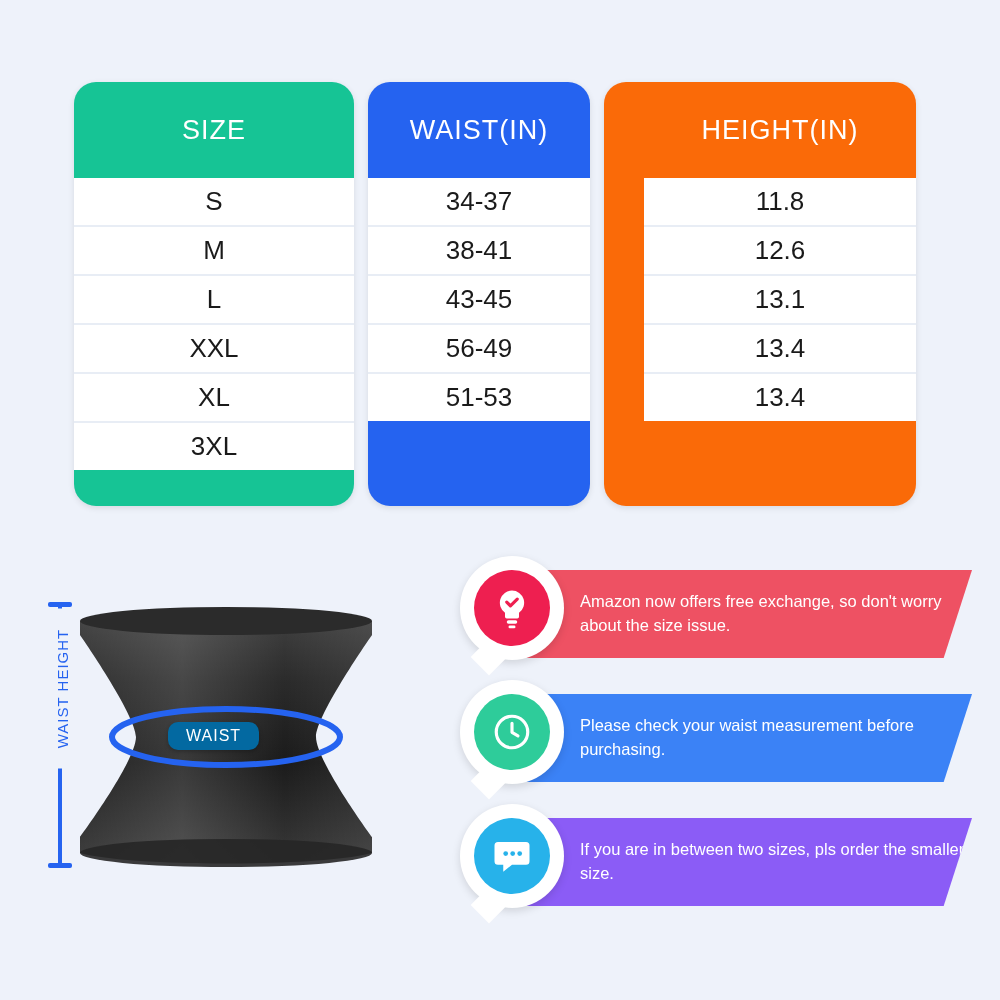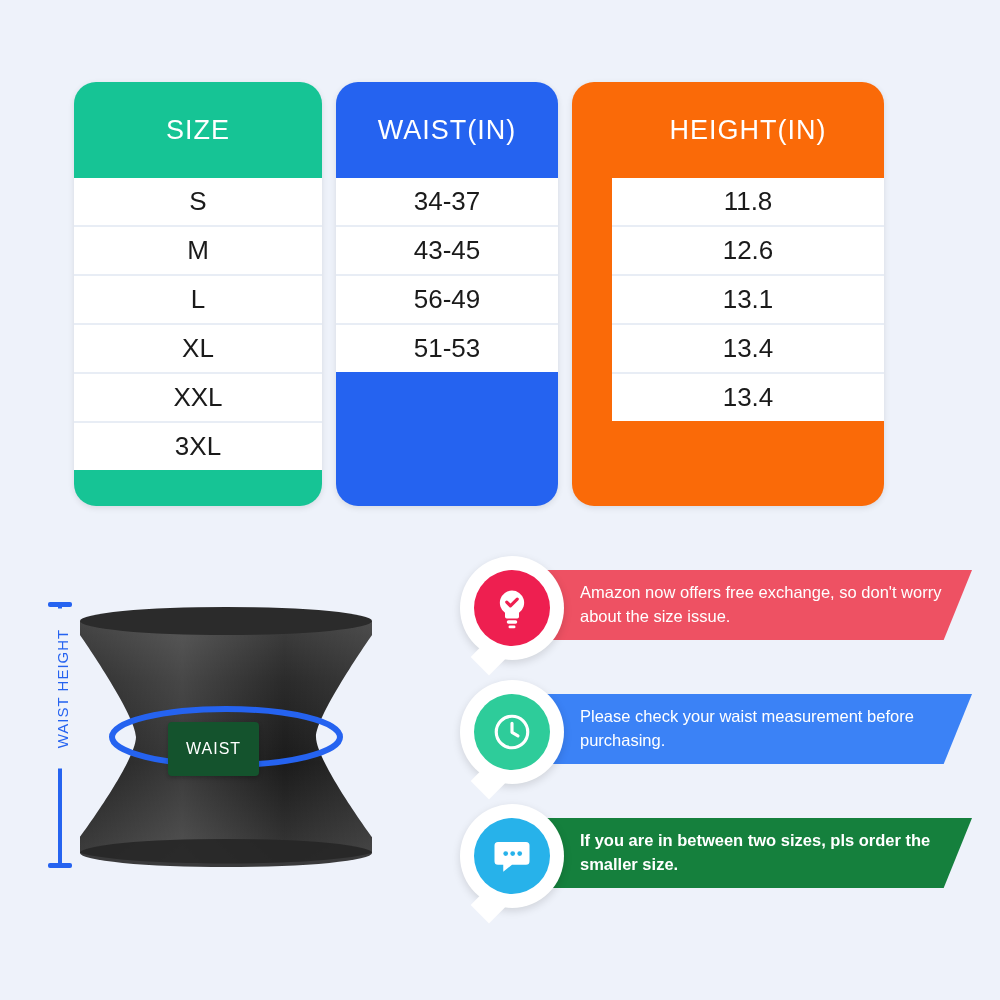--- a/index.html
+++ b/index.html
@@ -24,21 +24,21 @@
     display: flex;
     gap: 14px;
   }
   .col {
     border-radius: 22px;
     overflow: hidden;
     box-shadow: 0 2px 6px rgba(0,0,0,0.10);
     display: flex;
     flex-direction: column;
   }
-  .col.size   { width: 248px; background: #16c495; }
+  .col.size   { width: 280px; background: #16c495; }
   .col.waist  { width: 222px; background: #2563f0; }
   .col.height { width: 272px; background: #fa6a08; padding-left: 40px; }
 
   .col-head {
     height: 96px;
     display: flex;
     align-items: center;
     justify-content: center;
     color: #ffffff;
     font-size: 27px;
@@ -74,25 +74,25 @@
     position: absolute;
     left: 50px;
     top: 45px;
     width: 312px;
     height: 265px;
   }
   .waist-label {
     position: absolute;
     left: 148px;
     top: 162px;
-    background: #14532d;
+    background: #0369a1;
     color: #ffffff;
     font-size: 16px;
-    padding: 18px 18px;
-    border-radius: 4px;
+    padding: 5px 18px;
+    border-radius: 10px;
     letter-spacing: 1px;
     z-index: 5;
     box-shadow: 0 2px 4px rgba(0,0,0,.25);
   }
   .height-bar {
     position: absolute;
     left: 24px;
     top: 40px;
     width: 30px;
     height: 270px;
@@ -139,33 +139,33 @@
   .tip {
     position: relative;
     height: 110px;
     margin-bottom: 14px;
   }
   .banner {
     position: absolute;
     left: 68px;
     top: 14px;
     width: 472px;
-    height: 70px;
+    height: 88px;
     display: flex;
     align-items: center;
     padding-left: 80px;
     box-sizing: border-box;
     color: #ffffff;
     font-size: 16.5px;
     line-height: 1.45;
     clip-path: polygon(0 0, 100% 0, 100% 62%, 97% 100%, 0 100%);
   }
   .tip.red    .banner { background: #ee5163; clip-path: polygon(0 0, 100% 0, 94% 100%, 0 100%); }
   .tip.green  .banner { background: #3b82f6; clip-path: polygon(0 0, 100% 0, 94% 100%, 0 100%); }
-  .tip.blue   .banner { background: #15803d; clip-path: polygon(0 0, 100% 0, 94% 100%, 0 100%); font-weight: bold; }
+  .tip.blue   .banner { background: #8b5cf6; clip-path: polygon(0 0, 100% 0, 94% 100%, 0 100%); }
 
   .badge {
     position: absolute;
     left: 28px;
     top: 0;
     width: 104px;
     height: 104px;
     background: #ffffff;
     border-radius: 50%;
     box-shadow: 0 3px 8px rgba(0,0,0,0.13);
@@ -204,31 +204,32 @@
 <body>
 
 <div class="size-table">
 
   <div class="col size">
     <div class="col-head">SIZE</div>
     <div class="col-body">
       <div class="cell">S</div>
       <div class="cell">M</div>
       <div class="cell">L</div>
+      <div class="cell">XXL</div>
       <div class="cell">XL</div>
-      <div class="cell">XXL</div>
       <div class="cell">3XL</div>
     </div>
     <div class="col-foot"></div>
   </div>
 
   <div class="col waist">
     <div class="col-head">WAIST(IN)</div>
     <div class="col-body">
       <div class="cell">34-37</div>
+      <div class="cell">38-41</div>
       <div class="cell">43-45</div>
       <div class="cell">56-49</div>
       <div class="cell">51-53</div>
     </div>
     <div class="col-foot"></div>
   </div>
 
   <div class="col height">
     <div class="col-head">HEIGHT(IN)</div>
     <div class="col-body">

